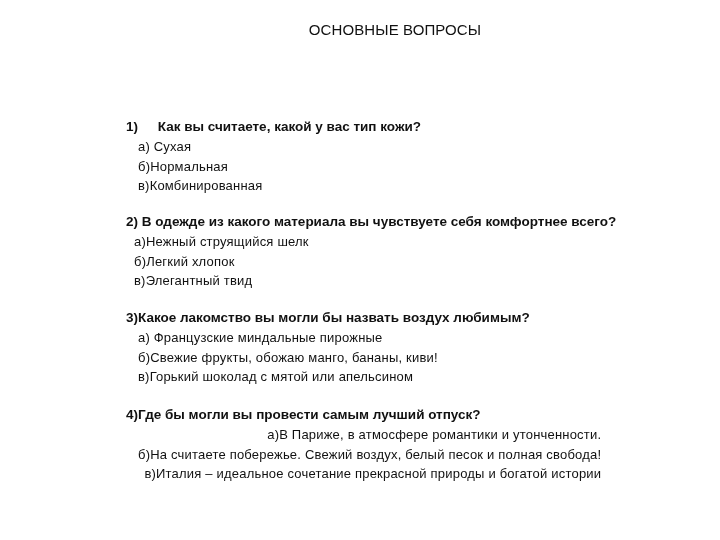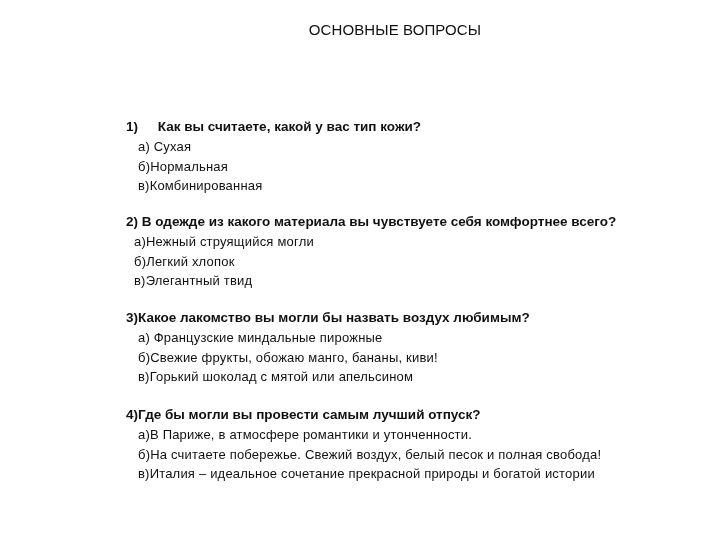--- a/index.html
+++ b/index.html
@@ -45,37 +45,37 @@
       letter-spacing: 0.2px;
     }
     #q1 { top: 84px; }
     #q1 .answer { padding-left: 12px; }
     #q1 .num { width: 28px; }
     #q2 { top: 179px; }
     #q2 .answer { padding-left: 8px; }
     #q3 { top: 275px; }
     #q3 .answer { padding-left: 12px; }
     #q4 { top: 372px; }
-    #q4 .answer { padding-left: 12px; }
+    #q4 .answer { padding-left: 12px; text-align: right; }
   </style>
 </head>
 <body>
 
 <div class="title">ОСНОВНЫЕ ВОПРОСЫ</div>
 
 <div class="question-block" id="q1">
   <div class="question"><span class="num">1)</span> <span>Как вы считаете, какой у вас тип кожи?</span></div>
   <div class="answer">а) Сухая</div>
   <div class="answer">б)Нормальная</div>
   <div class="answer">в)Комбинированная</div>
 </div>
 
 <div class="question-block" id="q2">
   <div class="question"><span class="num">2)</span> <span>В одежде из какого материала вы чувствуете себя комфортнее всего?</span></div>
-  <div class="answer">а)Нежный струящийся могли</div>
+  <div class="answer">а)Нежный струящийся шелк</div>
   <div class="answer">б)Легкий хлопок</div>
   <div class="answer">в)Элегантный твид</div>
 </div>
 
 <div class="question-block" id="q3">
   <div class="question"><span class="num">3)</span><span>Какое лакомство вы могли бы назвать воздух любимым?</span></div>
   <div class="answer">а) Французские миндальные пирожные</div>
   <div class="answer">б)Свежие фрукты, обожаю манго, бананы, киви!</div>
   <div class="answer">в)Горький шоколад с мятой или апельсином</div>
 </div>

